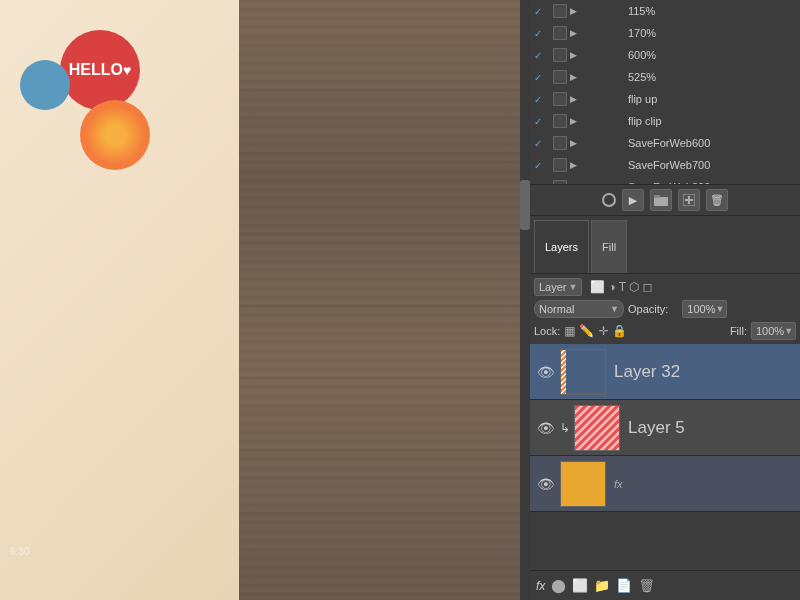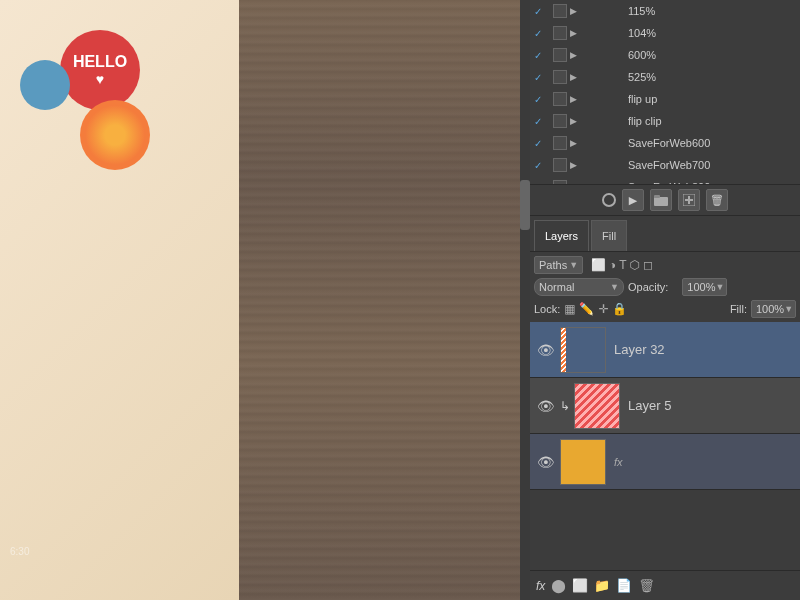--- a/index.html
+++ b/index.html
@@ -158,21 +158,21 @@
     
     .panel-tabs {
       display: flex;
       background: #3c3c3c;
       border-bottom: 1px solid #2a2a2a;
       padding: 4px 4px 0;
       gap: 2px;
     }
 
     .panel-tab {
-      padding: 9px 10px;
+      padding: 20px 10px;
       cursor: pointer;
       font-size: 11px;
       color: #ccc;
       background: #4e4e4e;
       border: 1px solid #5a5a5a;
       border-bottom: none;
     }
 
     .panel-tab.active {
       background: #3c3c3c;
@@ -355,21 +355,21 @@
       position: absolute;
       left: 0;
       top: 0;
       width: 5px;
       height: 100%;
       background: linear-gradient(135deg, #f47c3c 25%, #fff 25%, #fff 50%, #f47c3c 50%, #f47c3c 75%, #fff 75%);
       background-size: 5px 5px;
     }
 
     .layer-name {
-      font-size: 13px;
+      font-size: 17px;
       color: #ccc;
       flex: 1;
     }
 
     .layer-name.clipped {
       color: #5ba3d9;
       text-decoration: underline;
     }
 
     .layer-fx {
@@ -422,21 +422,21 @@
       position: absolute;
       top: 30px;
       left: 60px;
       width: 80px;
       height: 80px;
       border-radius: 50%;
       background: #d94040;
       display: flex;
       align-items: center;
       justify-content: center;
-      flex-direction: column;
+      flex-direction: row;
       color: white;
       font-weight: bold;
       font-size: 16px;
     }
 
     .hello-heart {
       font-size: 14px;
       color: white;
     }
 
@@ -497,21 +497,21 @@
     <div class="action-item">
       <span class="action-check">✓</span>
       <div class="action-checkbox"></div>
       <span class="action-expand">▶</span>
       <span class="action-name">115%</span>
     </div>
     <div class="action-item">
       <span class="action-check">✓</span>
       <div class="action-checkbox"></div>
       <span class="action-expand">▶</span>
-      <span class="action-name">104%</span>
+      <span class="action-name">170%</span>
     </div>
     <div class="action-item">
       <span class="action-check">✓</span>
       <div class="action-checkbox"></div>
       <span class="action-expand">▶</span>
       <span class="action-name">600%</span>
     </div>
     <div class="action-item">
       <span class="action-check">✓</span>
       <div class="action-checkbox"></div>
@@ -571,21 +571,21 @@
 
   <div class="panel-tabs">
     <div class="panel-tab active">Layers</div>
     <div class="panel-tab">Fill</div>
   </div>
 
   <div class="layers-controls">
 
     <div class="layers-row">
       <div class="kind-dropdown">
-        <span>Paths</span>
+        <span>Layer</span>
         <span style="font-size:9px; color:#aaa;">▼</span>
       </div>
       <div class="kind-icons">
         <span class="kind-icon">⬜</span>
         <span class="kind-icon">◑</span>
         <span class="kind-icon">T</span>
         <span class="kind-icon">⬡</span>
         <span class="kind-icon">◻</span>
       </div>
     </div>

